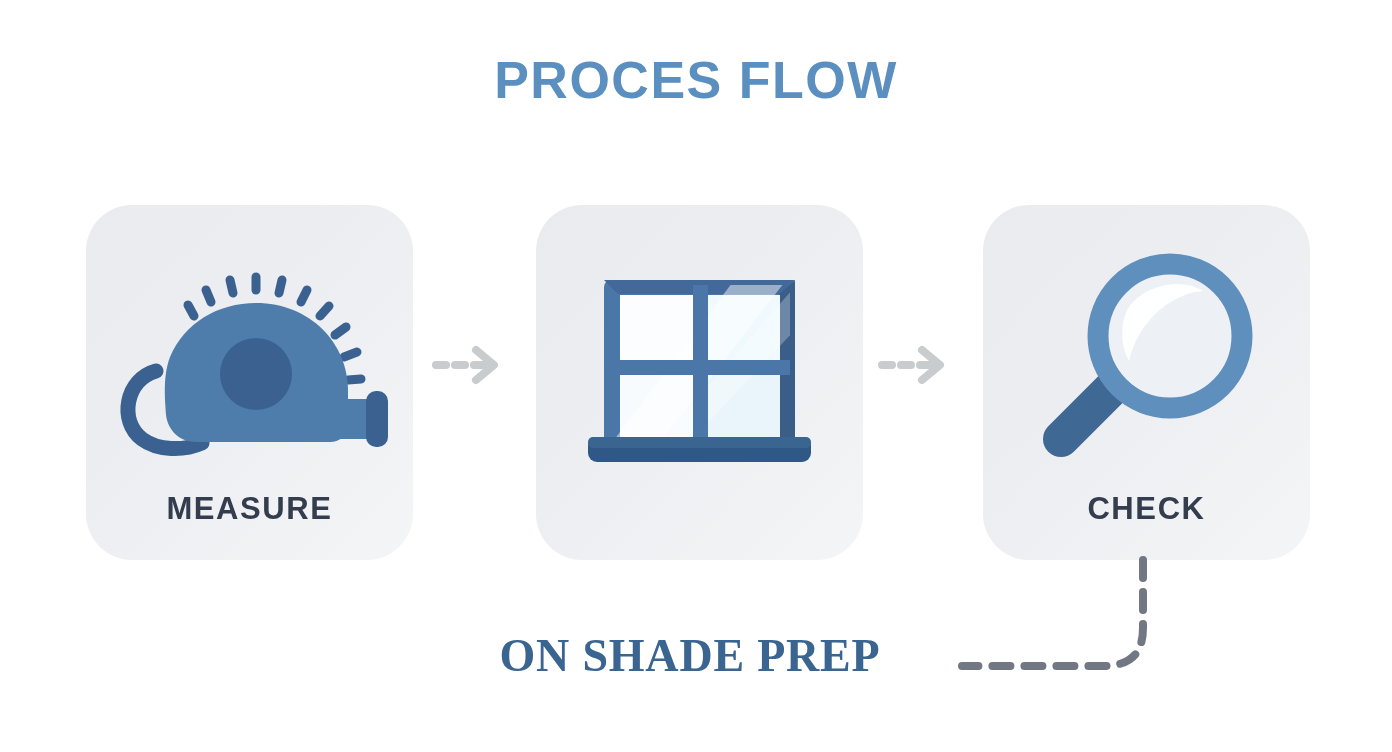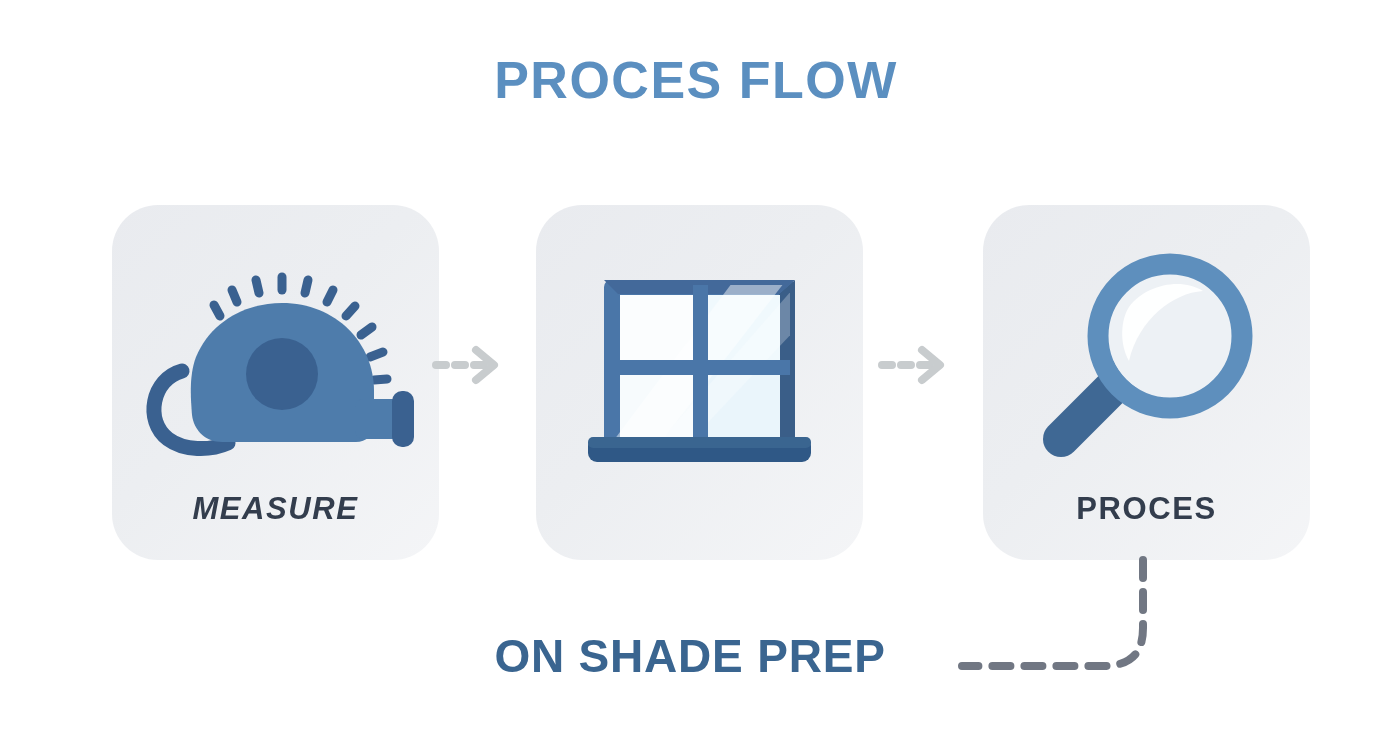--- a/index.html
+++ b/index.html
@@ -34,21 +34,21 @@
   }
 
   
   .card {
     position: absolute;
     width: 327px;
     height: 355px;
     border-radius: 46px;
     background: linear-gradient(135deg, #e9ebef 0%, #eceef1 45%, #f4f5f7 100%);
   }
-  #card-measure { left: 112px;  top: 205px; font-style: italic; }
+  #card-measure { left: 86px;  top: 205px; }
   #card-decide  { left: 536px; top: 205px; }
   #card-check   { left: 983px; top: 205px; }
 
   .card-icon {
     position: absolute;
     left: 0;
     top: 38px;
     width: 327px;
     height: 230px;
   }
@@ -81,20 +81,21 @@
     left: 430px;
     top: 633px;
     width: 520px;
     text-align: center;
     font-size: 46px;
     font-weight: 700;
     letter-spacing: 0.8px;
     color: #3a6590;
     line-height: 1;
     white-space: nowrap;
+    font-family: Liberation Serif, serif;
   }
   #callout-connector {
     position: absolute;
     left: 950px;
     top: 556px;
     width: 230px;
     height: 130px;
   }
 </style>
 </head>
@@ -183,21 +184,21 @@
 
         <line x1="78" y1="196" x2="148" y2="126" stroke="#3f6894" stroke-width="36" stroke-linecap="round"></line>
 
         <circle cx="187" cy="93" r="62" fill="#edf1f5"></circle>
 
         <path d="M146 64 C 162 42, 198 34, 220 48 C 190 50, 156 76, 146 118 C 136 100, 138 76, 146 64 Z" fill="#ffffff" opacity="0.95"></path>
 
         <circle cx="187" cy="93" r="72" fill="none" stroke="#5e8fbd" stroke-width="21"></circle>
       </svg>
     </div>
-    <div class="card-label">PROCES</div>
+    <div class="card-label">CHECK</div>
   </div>
 
   <div class="flow-arrow" id="arrow-1">
     <svg viewBox="0 0 80 46" width="80" height="46" xmlns="http://www.w3.org/2000/svg">
       <line x1="4" y1="23" x2="54" y2="23" stroke="#c8ccce" stroke-width="8" stroke-linecap="round" stroke-dasharray="10 9"></line>
       <polyline points="44,8 62,23 44,38" fill="none" stroke="#c8ccce" stroke-width="8" stroke-linecap="round" stroke-linejoin="round"></polyline>
     </svg>
   </div>
 
   <div class="flow-arrow" id="arrow-2">

